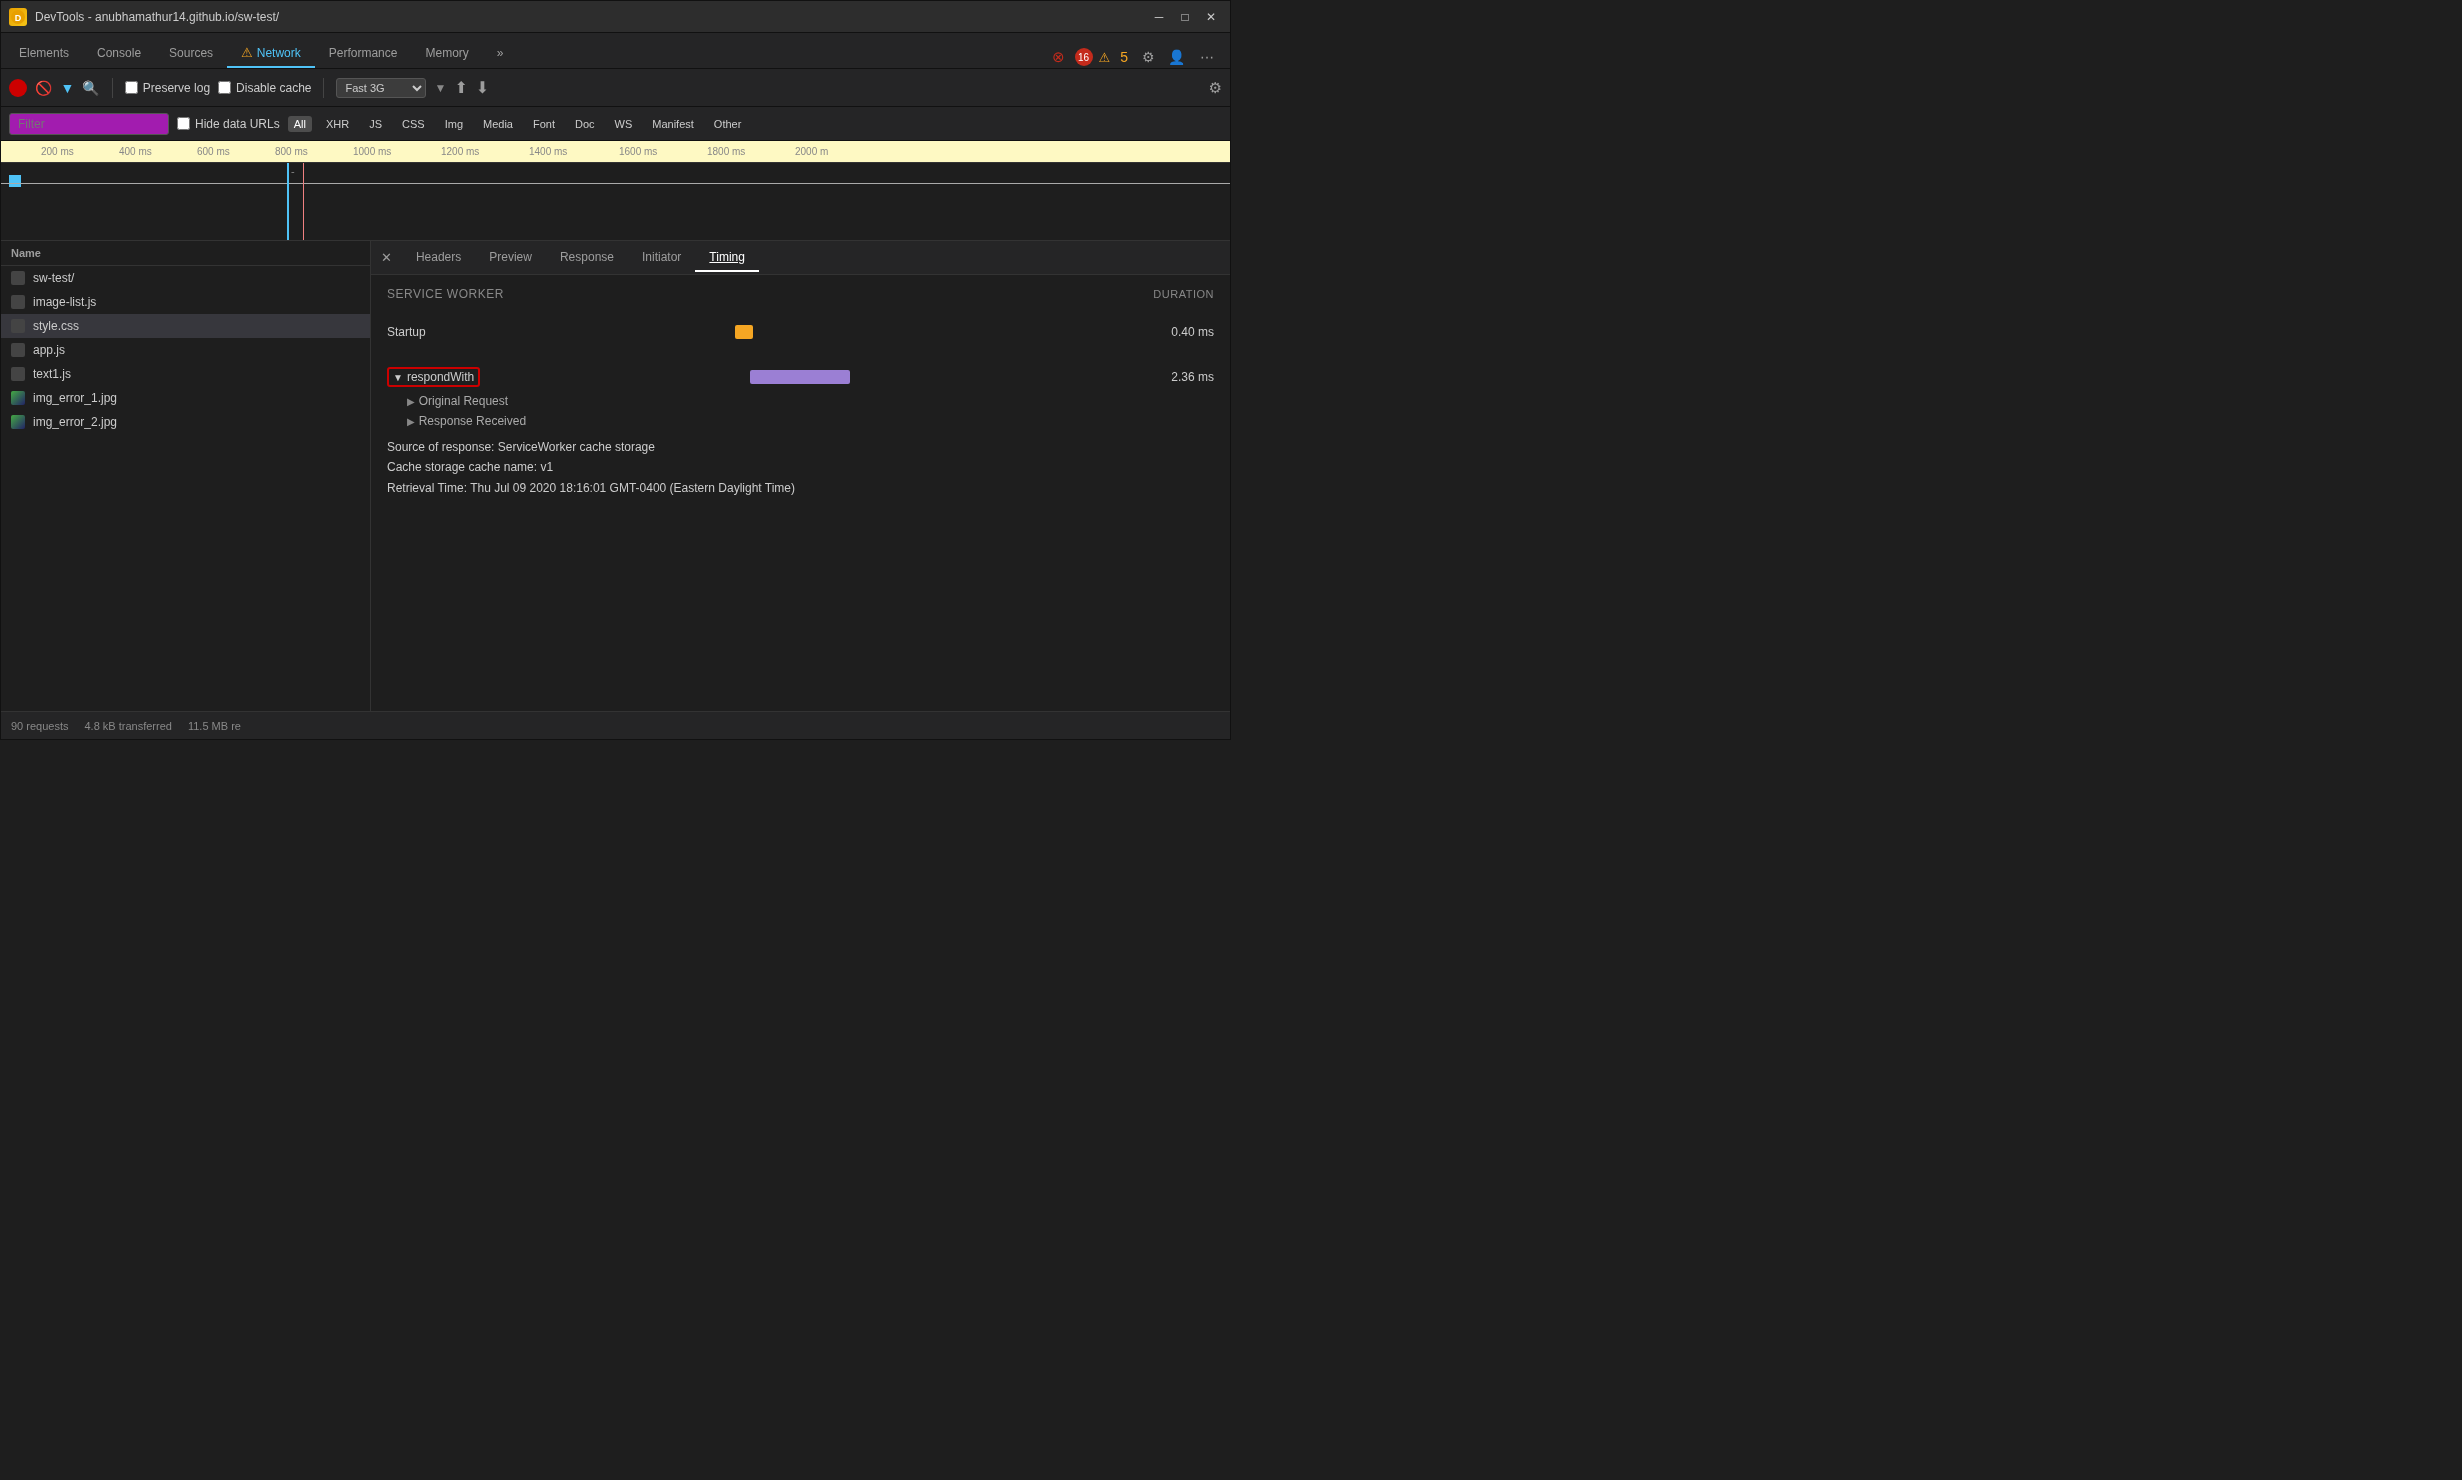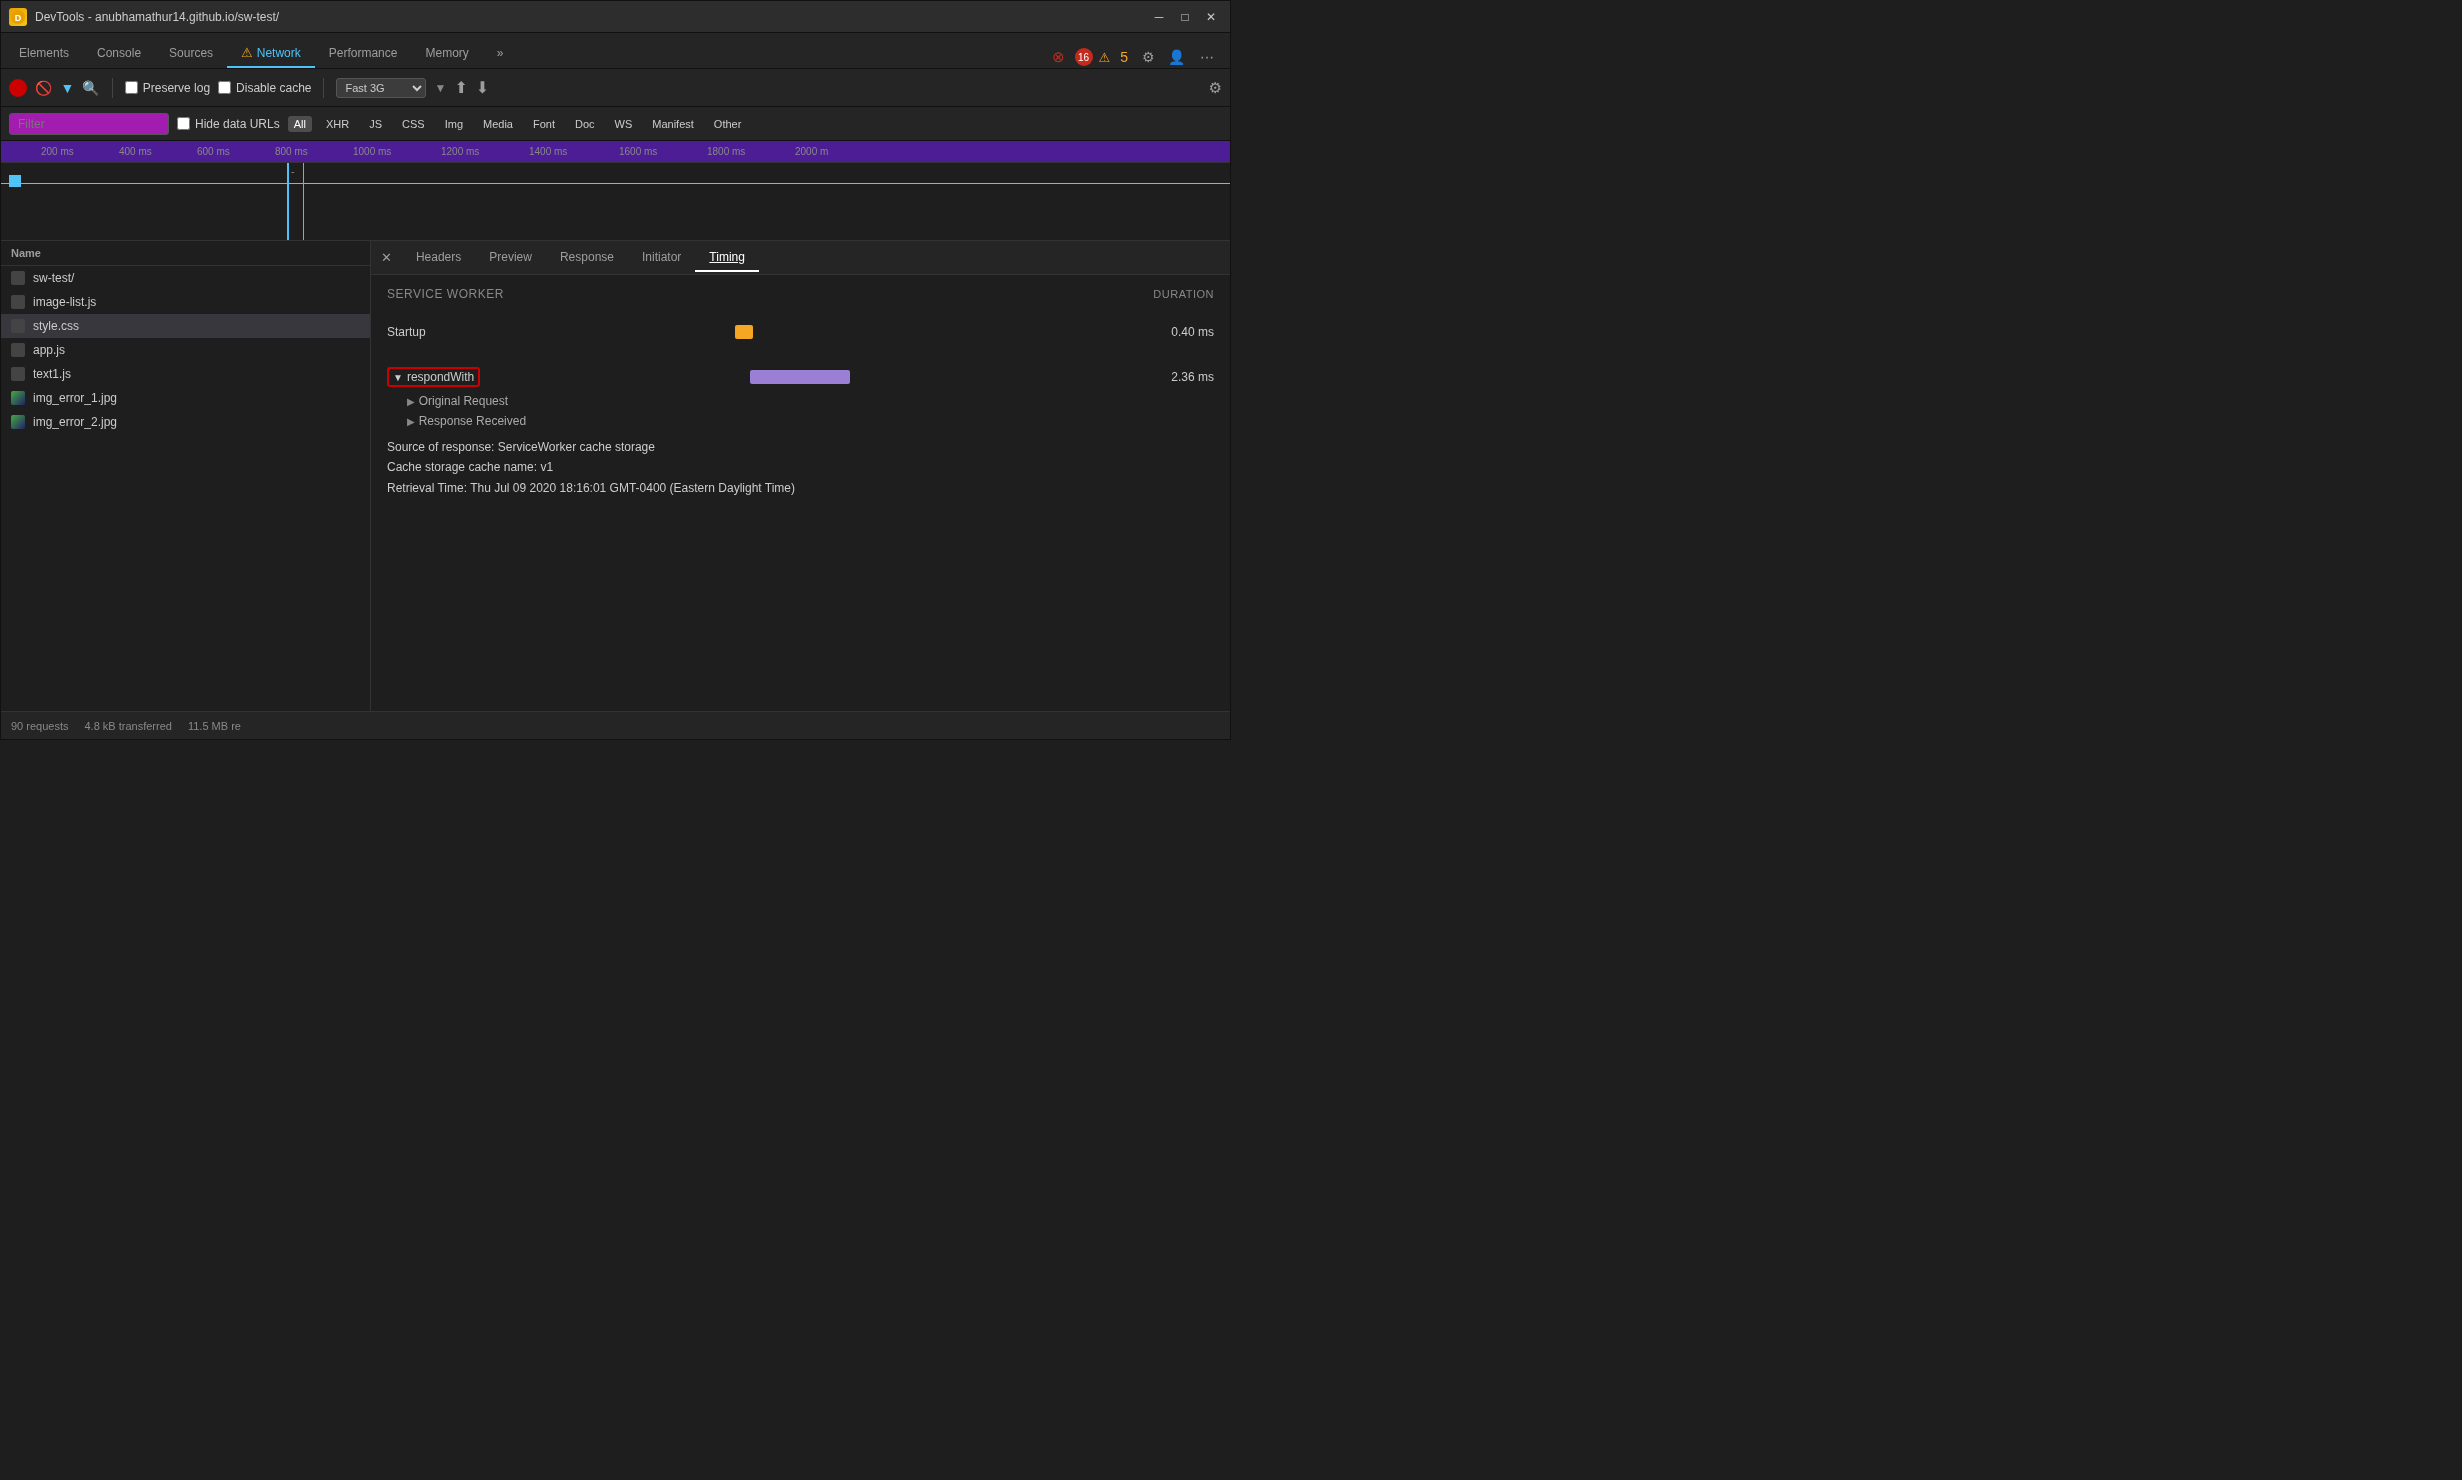--- a/index.html
+++ b/index.html
@@ -501,21 +501,21 @@
     <button class="filter-btn">Font</button>
     <button class="filter-btn">Doc</button>
     <button class="filter-btn">WS</button>
     <button class="filter-btn">Manifest</button>
     <button class="filter-btn">Other</button>
   </div>
 
 
   <div class="timeline-area">
 
-    <div class="timeline-ruler" style="position:relative; background:#4c1d95; height:22px;">
+    <div class="timeline-ruler" style="position:relative; background:#fef9c3; height:22px;">
       <span style="position:absolute; left:40px; font-size:10px; color:#888;">200 ms</span>
       <span style="position:absolute; left:118px; font-size:10px; color:#888;">400 ms</span>
       <span style="position:absolute; left:196px; font-size:10px; color:#888;">600 ms</span>
       <span style="position:absolute; left:274px; font-size:10px; color:#888;">800 ms</span>
       <span style="position:absolute; left:352px; font-size:10px; color:#888;">1000 ms</span>
       <span style="position:absolute; left:440px; font-size:10px; color:#888;">1200 ms</span>
       <span style="position:absolute; left:528px; font-size:10px; color:#888;">1400 ms</span>
       <span style="position:absolute; left:618px; font-size:10px; color:#888;">1600 ms</span>
       <span style="position:absolute; left:706px; font-size:10px; color:#888;">1800 ms</span>
       <span style="position:absolute; left:794px; font-size:10px; color:#888;">2000 m</span>

